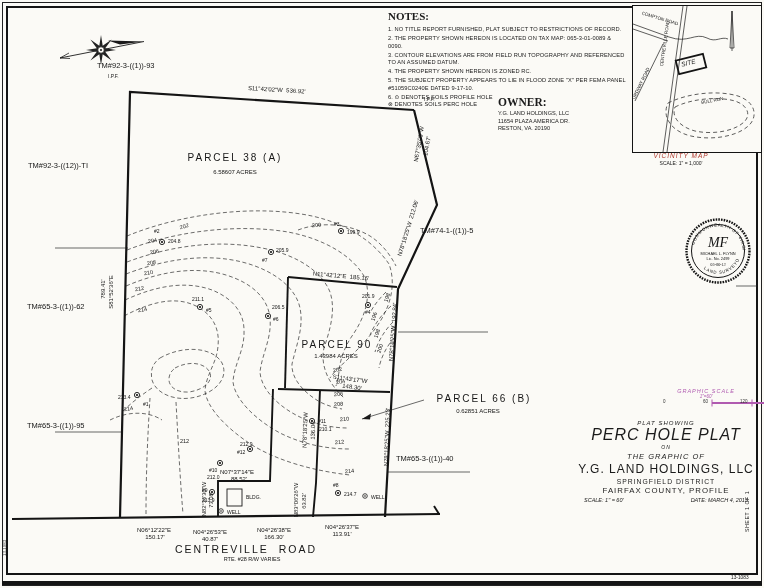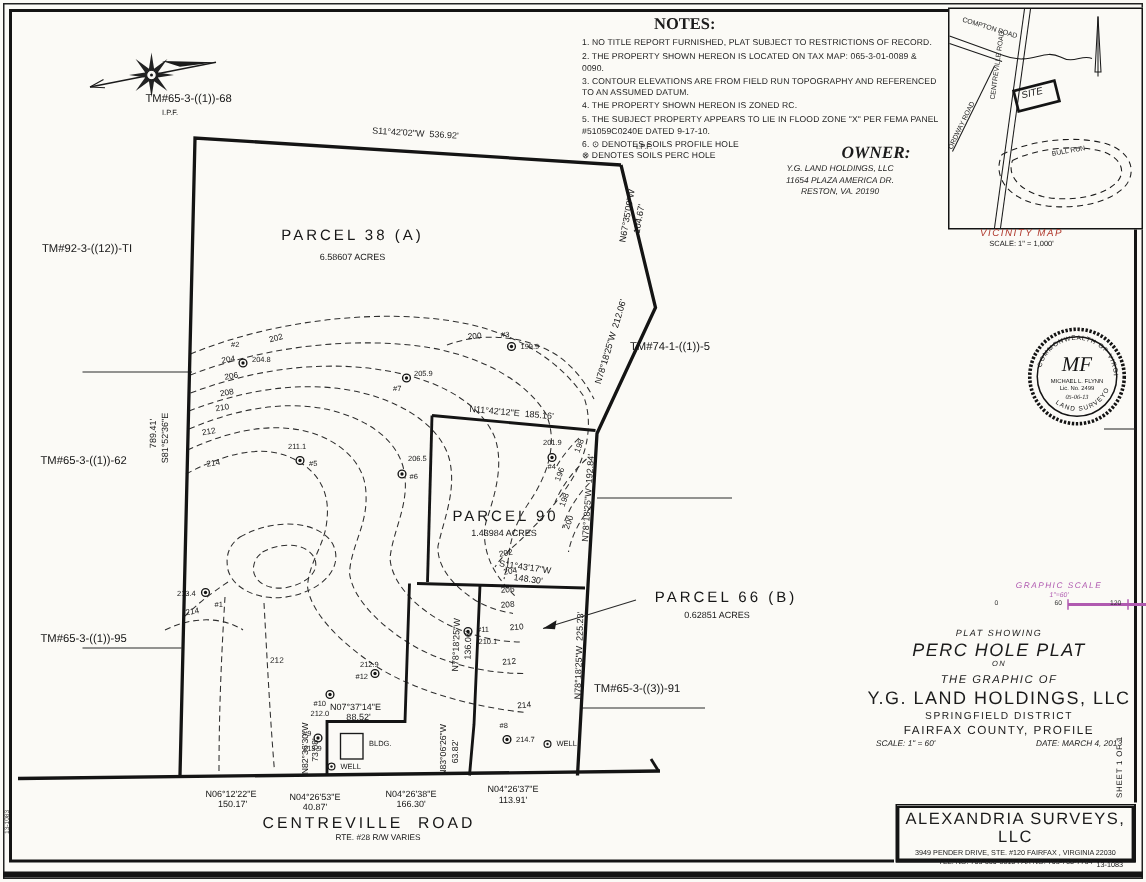--- a/index.html
+++ b/index.html
@@ -9,21 +9,21 @@
   .b-inner{position:absolute;left:6px;top:6px;right:6px;bottom:13px;border:2.5px solid #141414;pointer-events:none;}
   .b-band{position:absolute;left:2px;right:2px;top:581px;height:4px;background:#141414;}
   svg{position:absolute;overflow:visible;}
   .plat-svg{left:0;top:0;}
   .bnd{fill:none;stroke:#141414;stroke-width:2.2;stroke-linejoin:miter;}
   .bnd2{fill:none;stroke:#141414;stroke-width:1.9;}
   .thin{fill:none;stroke:#2a2a2a;stroke-width:0.7;}
   .ctr{fill:none;stroke:#2e2e2e;stroke-width:0.7;stroke-dasharray:4,2.6;}
   .lbl{position:absolute;white-space:pre;line-height:1;color:#161616;}
   .sp{letter-spacing:2px;}
-  .serifb{font-family:"Liberation Serif",serif;font-weight:bold;margin-left:48px;}
+  .serifb{font-family:"Liberation Serif",serif;font-weight:bold;}
   .it{font-style:italic;}
   .panel{position:absolute;}
   .note-line{font-size:5.7px;line-height:1.32;margin-bottom:1.5px;letter-spacing:.1px;}
   .vicinity{position:absolute;left:632px;top:5px;width:128px;height:146px;border:1.2px solid #141414;background:#fbfaf6;}
   .vlab{position:absolute;white-space:pre;font-size:4.6px;color:#222;}
   .tb-line{text-align:center;letter-spacing:1px;}
   .firm-box{position:absolute;left:597px;top:536px;width:158px;height:37px;border:1.4px solid #141414;box-shadow:0 0 0 1px #fbfaf6,0 0 0 1.6px #141414 inset;text-align:center;}
   .seal-svg{left:684px;top:217px;}
 </style>
 </head>
@@ -150,26 +150,26 @@
         <g>
           <circle cx="250" cy="449" r="2.6" fill="#fbfaf6" stroke="#141414" stroke-width="0.9"></circle>
           <circle cx="250" cy="449" r="1.1" fill="#141414"></circle>
         </g>
       </g>
   </svg>
 
   <div id="plat-labels">
       <span class="lbl" style="left: 108px; top: 76px; font-size: 5px; transform-origin: 0px 50%; transform: translate(0px, -50%) rotate(0deg);">I.P.F.</span>
       <span class="lbl" style="left: 424px; top: 99px; font-size: 5px; transform-origin: 0px 50%; transform: translate(0px, -50%) rotate(0deg);">I.P.F.</span>
-      <span class="lbl" style="left: 97px; top: 66px; font-size: 7.5px; transform-origin: 0px 50%; transform: translate(0px, -50%) rotate(0deg);">TM#65-3-((1))-68</span>
+      <span class="lbl" style="left: 97px; top: 66px; font-size: 7.5px; transform-origin: 0px 50%; transform: translate(0px, -50%) rotate(0deg);">TM#92-3-((1))-93</span>
       <span class="lbl" style="left: 28px; top: 166px; font-size: 7.5px; transform-origin: 0px 50%; transform: translate(0px, -50%) rotate(0deg);">TM#92-3-((12))-TI</span>
       <span class="lbl" style="left: 27px; top: 307px; font-size: 7.5px; transform-origin: 0px 50%; transform: translate(0px, -50%) rotate(0deg);">TM#65-3-((1))-62</span>
       <span class="lbl" style="left: 27px; top: 426px; font-size: 7.5px; transform-origin: 0px 50%; transform: translate(0px, -50%) rotate(0deg);">TM#65-3-((1))-95</span>
       <span class="lbl" style="left: 420px; top: 231px; font-size: 7.5px; transform-origin: 0px 50%; transform: translate(0px, -50%) rotate(0deg);">TM#74-1-((1))-5</span>
-      <span class="lbl" style="left: 396px; top: 459px; font-size: 7.5px; transform-origin: 0px 50%; transform: translate(0px, -50%) rotate(0deg);">TM#65-3-((3))-91</span>
+      <span class="lbl" style="left: 396px; top: 459px; font-size: 7.5px; transform-origin: 0px 50%; transform: translate(0px, -50%) rotate(0deg);">TM#65-3-((1))-40</span>
       <span class="lbl sp" style="left: 235px; top: 158px; font-size: 10px; transform-origin: center center; transform: translate(-50%, -50%) rotate(0deg);">PARCEL 38 (A)</span>
       <span class="lbl" style="left: 235px; top: 172px; font-size: 6px; transform-origin: center center; transform: translate(-50%, -50%) rotate(0deg);">6.58607 ACRES</span>
       <span class="lbl sp" style="left: 337px; top: 345px; font-size: 10px; transform-origin: center center; transform: translate(-50%, -50%) rotate(0deg);">PARCEL 90</span>
       <span class="lbl" style="left: 336px; top: 356px; font-size: 6px; transform-origin: center center; transform: translate(-50%, -50%) rotate(0deg);">1.43984 ACRES</span>
       <span class="lbl sp" style="left: 484px; top: 399px; font-size: 10px; transform-origin: center center; transform: translate(-50%, -50%) rotate(0deg);">PARCEL 66 (B)</span>
       <span class="lbl" style="left: 478px; top: 411px; font-size: 6px; transform-origin: center center; transform: translate(-50%, -50%) rotate(0deg);">0.62851 ACRES</span>
       <span class="lbl" style="left: 248px; top: 88px; font-size: 6px; transform-origin: 0px 50%; transform: translate(0px, -50%) rotate(3.5deg);">S11°42'02"W  536.92'</span>
       <span class="lbl" style="left: 103px; top: 289px; font-size: 6px; transform-origin: center center; transform: translate(-50%, -50%) rotate(-90deg);">789.41'</span>
       <span class="lbl" style="left: 111px; top: 292px; font-size: 6px; transform-origin: center center; transform: translate(-50%, -50%) rotate(-90deg);">S81°52'36"E</span>
       <span class="lbl" style="left: 419px; top: 144px; font-size: 6px; transform-origin: center center; transform: translate(-50%, -50%) rotate(-80deg);">N67°35'09"W</span>
@@ -252,21 +252,21 @@
     <div class="serifb" style="font-size:11px;margin-bottom:4px;">NOTES:</div>
     <div class="note-line">1. NO TITLE REPORT FURNISHED, PLAT SUBJECT TO RESTRICTIONS OF RECORD.</div>
     <div class="note-line">2. THE PROPERTY SHOWN HEREON IS LOCATED ON TAX MAP: 065-3-01-0089 &amp; 0090.</div>
     <div class="note-line">3. CONTOUR ELEVATIONS ARE FROM FIELD RUN TOPOGRAPHY AND REFERENCED TO AN ASSUMED DATUM.</div>
     <div class="note-line">4. THE PROPERTY SHOWN HEREON IS ZONED RC.</div>
     <div class="note-line">5. THE SUBJECT PROPERTY APPEARS TO LIE IN FLOOD ZONE "X" PER FEMA PANEL #51059C0240E DATED 9-17-10.</div>
     <div class="note-line" style="margin-bottom:0;">6. ⊙ DENOTES SOILS PROFILE HOLE</div>
     <div class="note-line">    ⊗ DENOTES SOILS PERC HOLE</div>
   </div>
 
-  <div class="panel" style="left:498px;top:96px;width:124px;text-align:center;font-style:italic;">
+  <div class="panel" style="left:498px;top:96px;width:124px;">
     <div class="serifb" style="font-size:11.5px;margin-bottom:2px;">OWNER:</div>
     <div style="font-size:5.6px;line-height:1.35;">Y.G. LAND HOLDINGS, LLC</div>
     <div style="font-size:5.6px;line-height:1.35;">11654 PLAZA AMERICA DR.</div>
     <div style="font-size:5.6px;line-height:1.35;">RESTON, VA. 20190</div>
   </div>
 
   <div class="vicinity">
     <svg width="128" height="146" viewBox="0 0 128 146">
       <path d="M50,0 L30,146" stroke="#1a1a1a" stroke-width="0.7" fill="none"></path>
       <path d="M54,0 L34,146" stroke="#1a1a1a" stroke-width="0.7" fill="none"></path>
@@ -319,34 +319,29 @@
     </svg>
     <div style="position:relative;height:6px;font-size:4.5px;color:#333;">
       <span style="position:absolute;left:3px;">0</span>
       <span style="position:absolute;left:43px;">60</span>
       <span style="position:absolute;left:80px;">120</span>
     </div>
   </div>
 
   <div class="panel" style="left:578px;top:420px;width:176px;">
     <div class="tb-line it" style="font-size:6px;">PLAT SHOWING</div>
-    <div class="tb-line it" style="font-size:12px;">PERC HOLE PLAT</div>
+    <div class="tb-line it" style="font-size:16px;">PERC HOLE PLAT</div>
     <div class="tb-line it" style="font-size:5px;">ON</div>
     <div class="tb-line it" style="font-size:7.5px;margin-top:2px;">THE GRAPHIC OF</div>
     <div class="tb-line" style="font-size:12px;margin-top:1px;">Y.G. LAND HOLDINGS, LLC</div>
     <div class="tb-line" style="font-size:6.8px;margin-top:2px;">SPRINGFIELD DISTRICT</div>
     <div class="tb-line" style="font-size:7.8px;margin-top:1px;">FAIRFAX  COUNTY,  PROFILE</div>
     <div style="display:flex;justify-content:space-between;padding:2px 6px 0 6px;">
       <span class="it" style="font-size:5.5px;">SCALE: 1" = 60'</span>
       <span class="it" style="font-size:5.5px;">DATE: MARCH 4, 2013</span>
     </div>
   </div>
 
-  <div class="firm-box">
-    <div style="font-size:11px;letter-spacing:1px;margin-top:3px;">ALEXANDRIA SURVEYS, LLC</div>
-    <div style="font-size:4.8px;margin-top:2.5px;">3949 PENDER DRIVE, STE. #120  FAIRFAX , VIRGINIA  22030</div>
-    <div style="font-size:4.8px;margin-top:1.5px;">TEL. NO. 703-660-6615    FAX NO. 703-768-7764</div>
-  </div>
   <div class="lbl" style="left:731px;top:576px;font-size:4.8px;">13-1083</div>
   <div class="lbl" style="left:745px;top:532px;font-size:5.3px;transform:rotate(-90deg);transform-origin:0 0;letter-spacing:.5px;">SHEET 1 OF 1</div>
   <div class="lbl" style="left:3px;top:556px;font-size:4.4px;transform:rotate(-90deg);transform-origin:0 0;color:#444;">13-1083</div>
 
 </div>
 
 </body></html>

